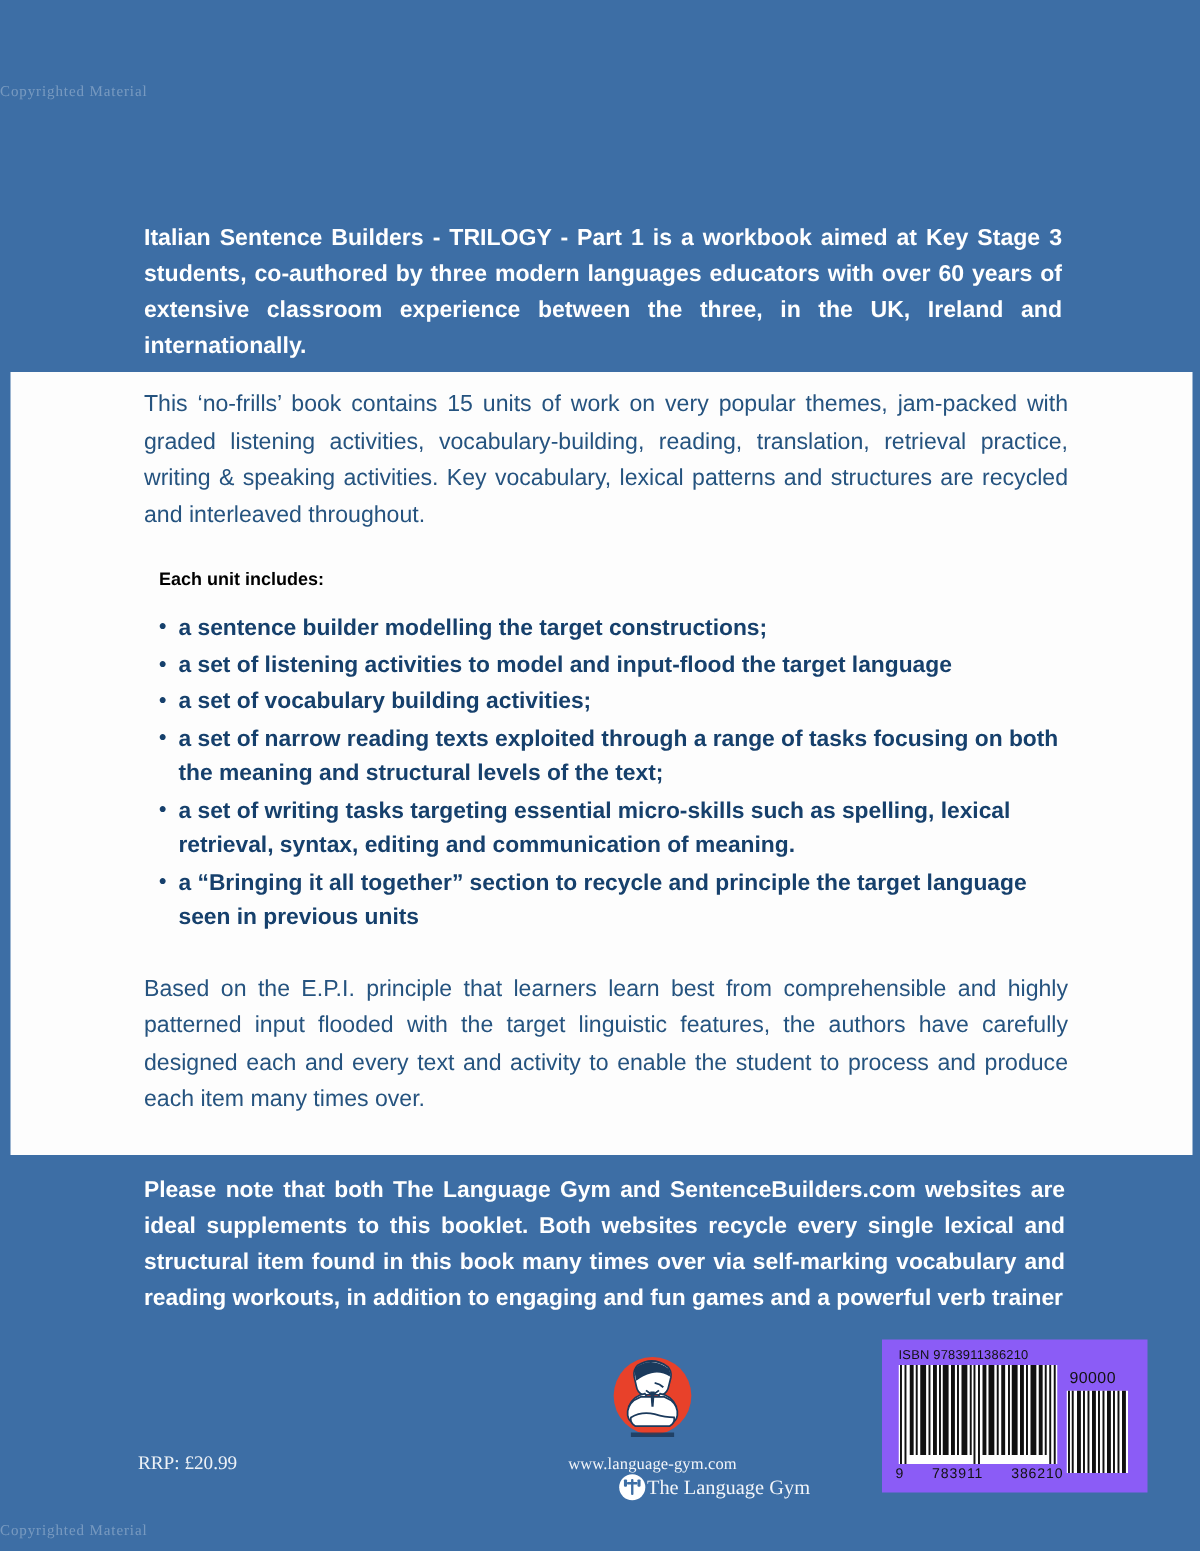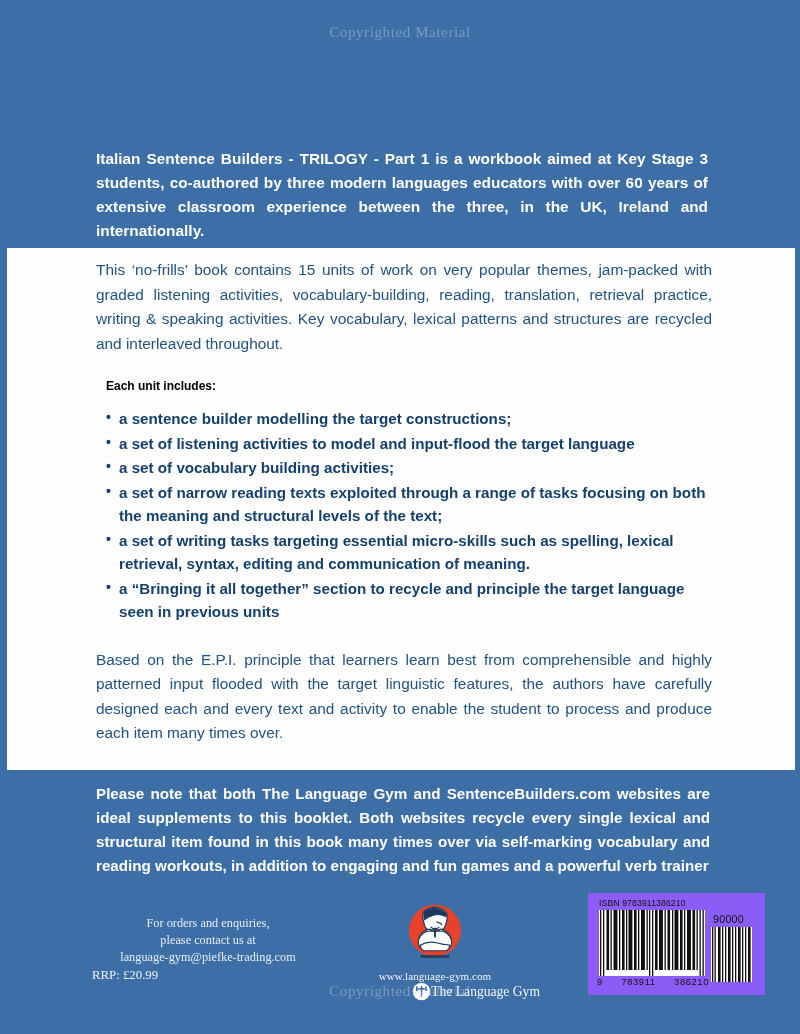--- a/index.html
+++ b/index.html
@@ -47,26 +47,26 @@
     position: absolute;
     right: 0; top: 248px;
     width: 5px; height: 522px;
     background: #3d6ea5;
   }
 
   
   .watermark {
     position: absolute;
     width: 100%;
-    text-align: center;
-    font-size: 15px;
+    font-size: 10px;
     letter-spacing: 0.6px;
     color: rgba(255,255,255,0.30);
     font-family: "Liberation Serif", serif;
     pointer-events: none;
+    margin-top: 32px;
   }
   .watermark-top { top: 24px; }
   .watermark-bottom { top: 983px; }
 
   
   .intro {
     position: absolute;
     left: 96px;
     top: 147px;
     width: 612px;
@@ -283,25 +283,20 @@
       <li>a set of narrow reading texts exploited through a range of tasks focusing on both the meaning and structural levels of the text;</li>
       <li>a set of writing tasks targeting essential micro-skills such as spelling, lexical retrieval, syntax, editing and communication of meaning.</li>
       <li>a “Bringing it all together” section to recycle and principle the target language seen in previous units</li>
     </ul>
 
     <p class="para para-epi">Based on the E.P.I. principle that learners learn best from comprehensible and highly patterned input flooded with the target linguistic features, the authors have carefully designed each and every text and activity to enable the student to process and produce each item many times over.</p>
   </div>
 
   <div class="footer-note">Please note that both The Language Gym and SentenceBuilders.com websites are ideal supplements to this booklet. Both websites recycle every single lexical and structural item found in this book many times over via self-marking vocabulary and reading workouts, in addition to engaging and fun games and a powerful verb trainer</div>
 
-  <div class="contact">
-    <div>For orders and enquiries,</div>
-    <div>please contact us at</div>
-    <div>language-gym@piefke-trading.com</div>
-  </div>
 
   <div class="rrp">RRP: £20.99</div>
 
   <div class="logo-block">
     <svg class="logo-mark" viewBox="0 0 100 100">
       <circle cx="50" cy="48" r="36" fill="#e8412a"></circle>
       <g fill="#ffffff" stroke="#1b3a5c" stroke-width="1.6" stroke-linejoin="round">
         <path d="M36 20 q14 -9 28 1 q4 4 3 10 l-2 8 q-1 6 -6 8 l-18 0 q-5 -2 -6 -8 l-2 -9 q-1 -6 3 -10 z" fill="#ffffff"></path>
       </g>
       <path d="M34 22 q15 -11 31 1 q2 3 1 7 q-8 -5 -17 -3 q-8 2 -14 7 q-2 -7 -1 -12 z" fill="#1b3a5c"></path>

